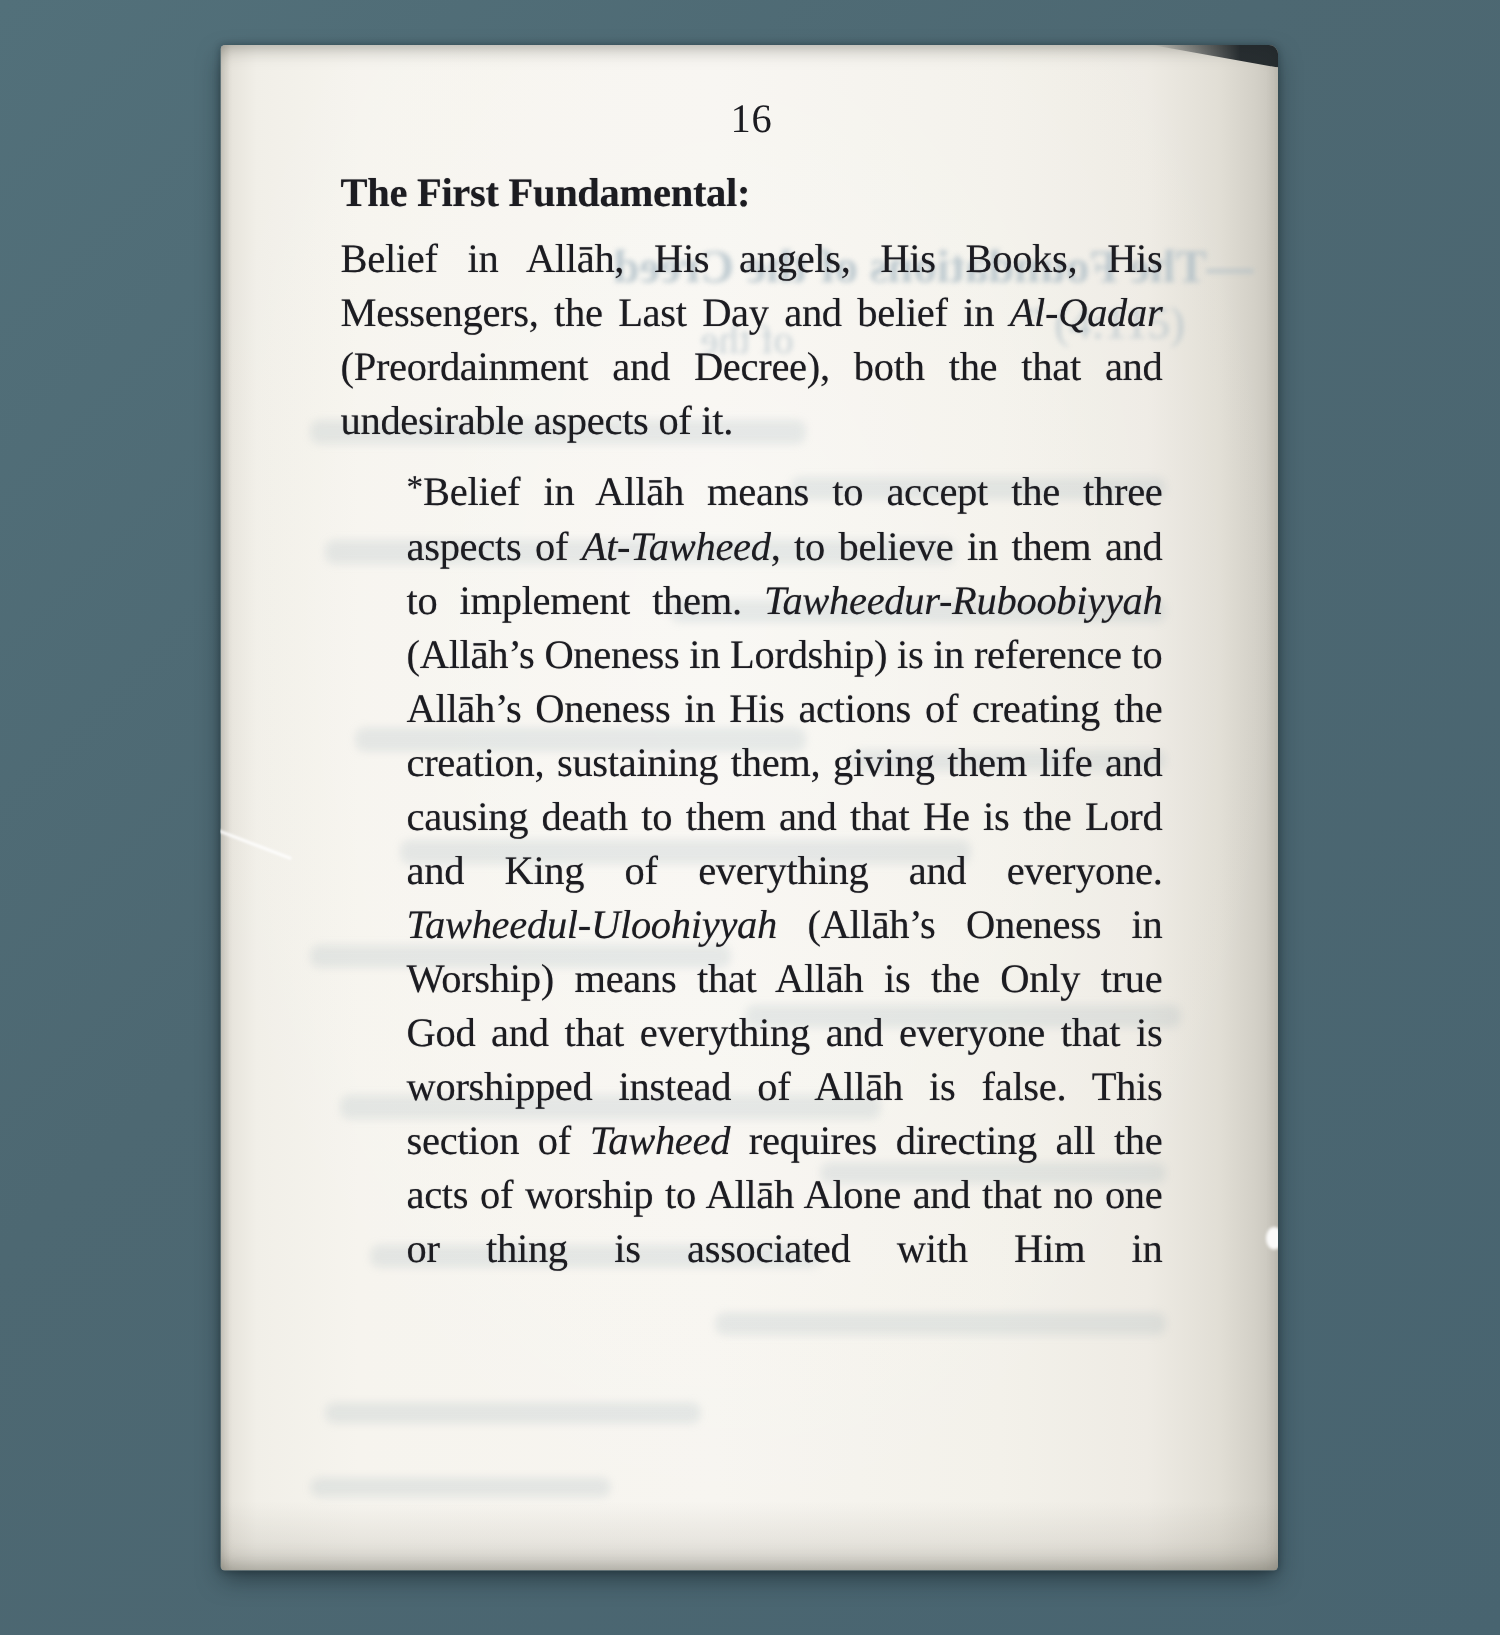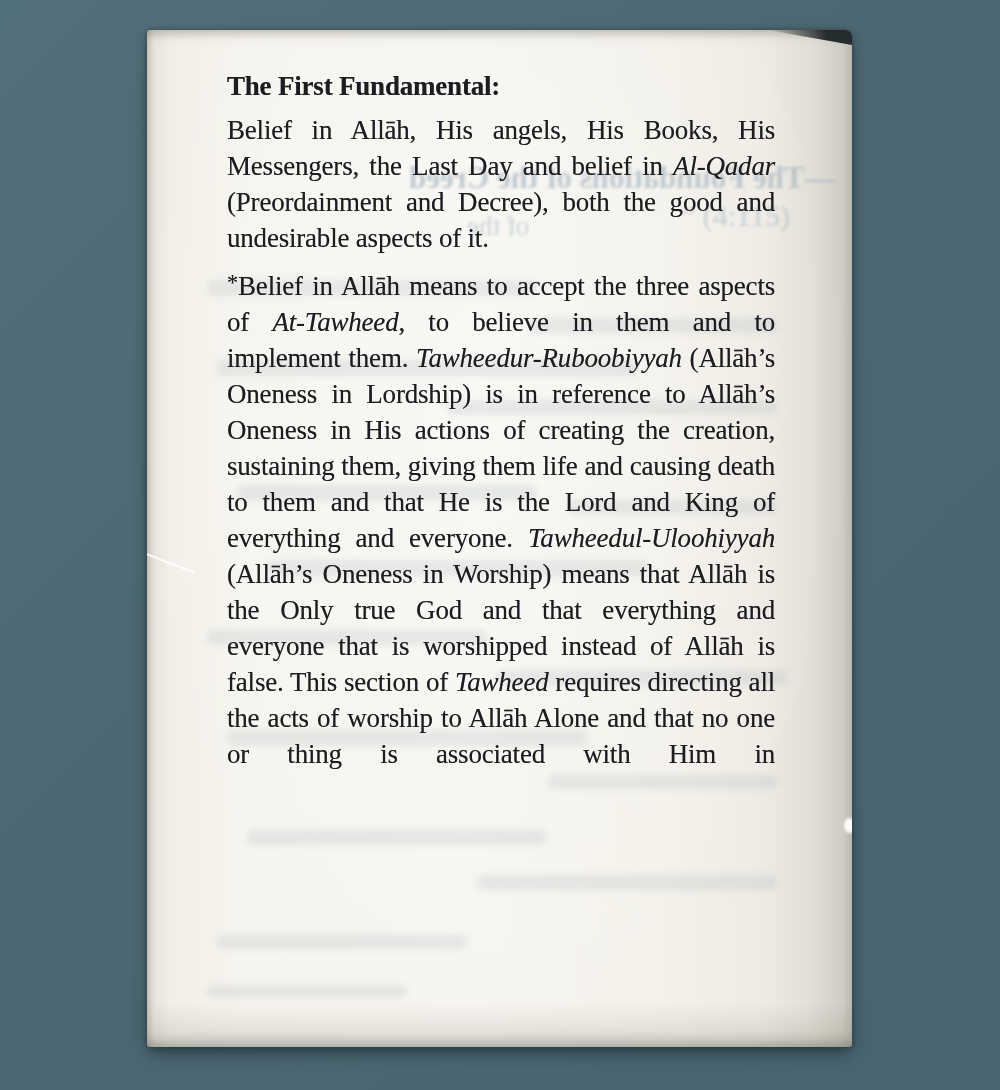--- a/index.html
+++ b/index.html
@@ -64,21 +64,21 @@
     margin-bottom:16px; letter-spacing:.5px;
   }
   .content p {
     margin:0 0 9px 0;
     font-size:27px; line-height:36px;
     letter-spacing:-0.2px;
     text-align:justify;
     text-shadow:0 0 .6px rgba(40,40,48,.55);
   }
   .content p.heading { font-weight:bold; margin:4px 0 8px 0; }
-  .content p.justify-last { text-align-last:justify; }
+  .content p.justify-last { text-align-last:justify;margin-left:44px; }
   .r-i { font-style:italic; }
   .r-b { font-weight:bold; }
   .r-ast { font-size:.82em; vertical-align:.22em; letter-spacing:0; }
 </style>
 </head>
 <body>
 
 <div class="photo-bg"></div>
 
 <div class="page">
@@ -100,23 +100,24 @@
         <div class="smudge" style="left: 80px; top: 700px; width: 360px; height: 16px;"></div>
         <div class="smudge" style="left: 400px; top: 745px; width: 230px; height: 14px;"></div>
         <div class="smudge" style="left: 100px; top: 800px; width: 300px; height: 15px;"></div>
         <div class="smudge" style="left: 330px; top: 845px; width: 300px; height: 15px;"></div>
         <div class="smudge" style="left: 70px; top: 905px; width: 250px; height: 14px;"></div>
         <div class="smudge" style="left: 60px; top: 955px; width: 200px; height: 13px;"></div>
       </div>
   </div>
 
   <div class="content">
+    <div class="page-number">16</div>
     <div id="paragraphs">
         <p class="heading"><span class="r-b">The First Fundamental:</span></p>
-        <p><span class="r-n">Belief in Allāh, His angels, His Books, His Messengers, the Last Day and belief in </span><span class="r-i">Al-Qadar</span><span class="r-n"> (Preordainment and Decree), both the good and undesirable aspects of it.</span></p>
+        <p><span class="r-n">Belief in Allāh, His angels, His Books, His Messengers, the Last Day and belief in </span><span class="r-i">Al-Qadar</span><span class="r-n"> (Preordainment and Decree), both the that and undesirable aspects of it.</span></p>
         <p class="justify-last"><span class="r-ast">*</span><span class="r-n">Belief in Allāh means to accept the three aspects of </span><span class="r-i">At-Tawheed</span><span class="r-n">, to believe in them and to implement them. </span><span class="r-i">Tawheedur-Ruboobiyyah</span><span class="r-n"> (Allāh’s Oneness in Lordship) is in reference to Allāh’s Oneness in His actions of creating the creation, sustaining them, giving them life and causing death to them and that He is the Lord and King of everything and everyone. </span><span class="r-i">Tawheedul-Uloohiyyah</span><span class="r-n"> (Allāh’s Oneness in Worship) means that Allāh is the Only true God and that everything and everyone that is worshipped instead of Allāh is false. This section of </span><span class="r-i">Tawheed</span><span class="r-n"> requires directing all the acts of worship to Allāh Alone and that no one or thing is associated with Him in</span></p>
       </div>
   </div>
 
   <div class="corner-sliver"></div>
   <div class="scratch"></div>
   <div class="edge-notch"></div>
 </div>
 
 </body></html>

